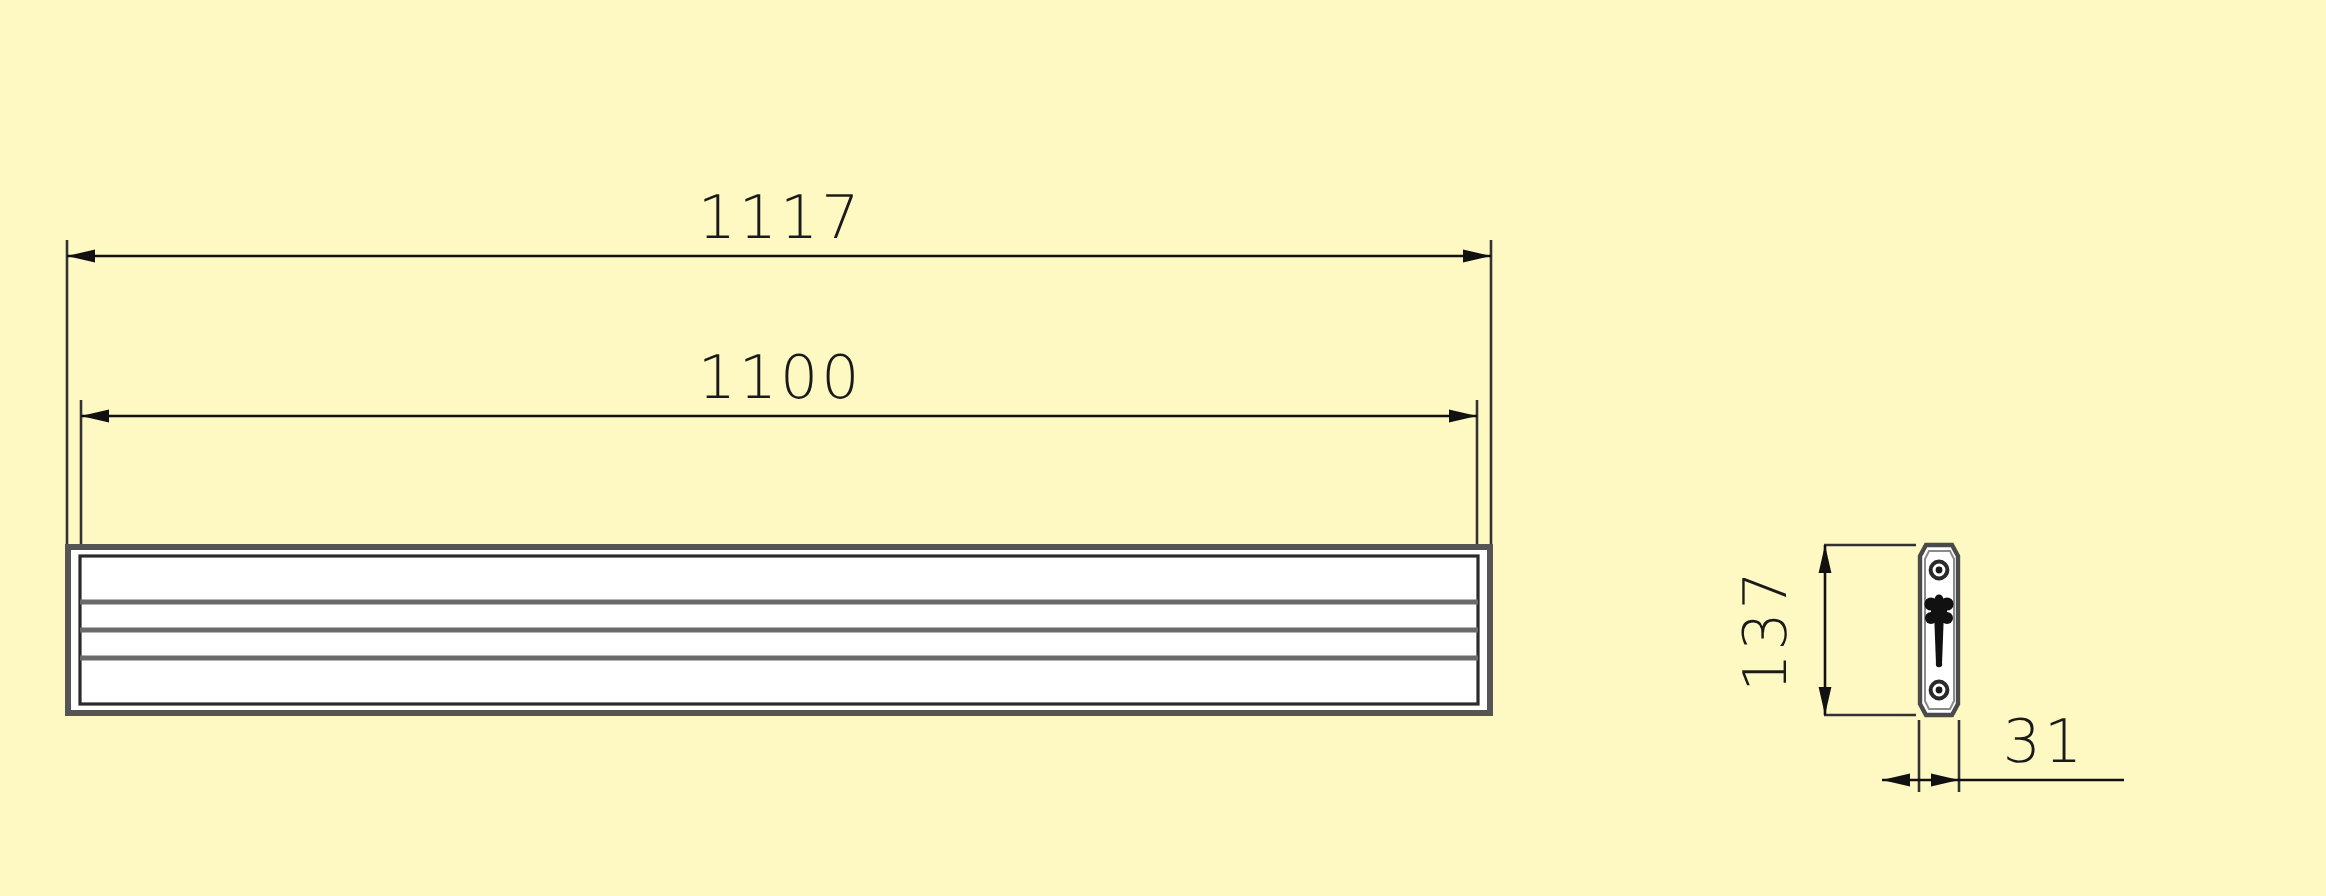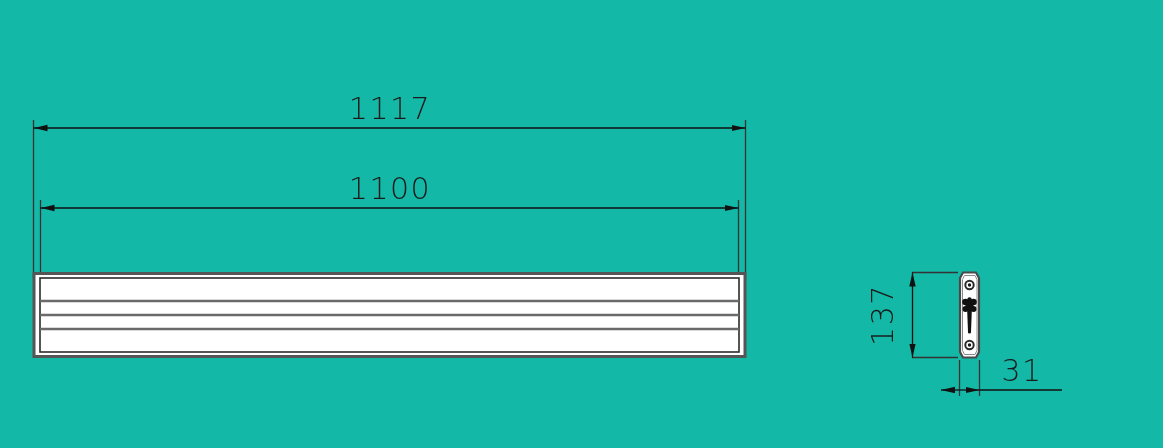--- a/index.html
+++ b/index.html
@@ -8,21 +8,21 @@
     padding: 0;
     background: #ffffff;
   }
   body {
     font-family: "DejaVu Sans", sans-serif;
   }
   #drawing-canvas {
     position: relative;
     width: 1163px;
     height: 448px;
-    background: #14b8a6;
+    background: #fef9c3;
     overflow: hidden;
   }
   #drawing-canvas svg {
     position: absolute;
     top: 0;
     left: 0;
     display: block;
   }
   .dim-text {
     font-family: "DejaVu Sans", sans-serif;

